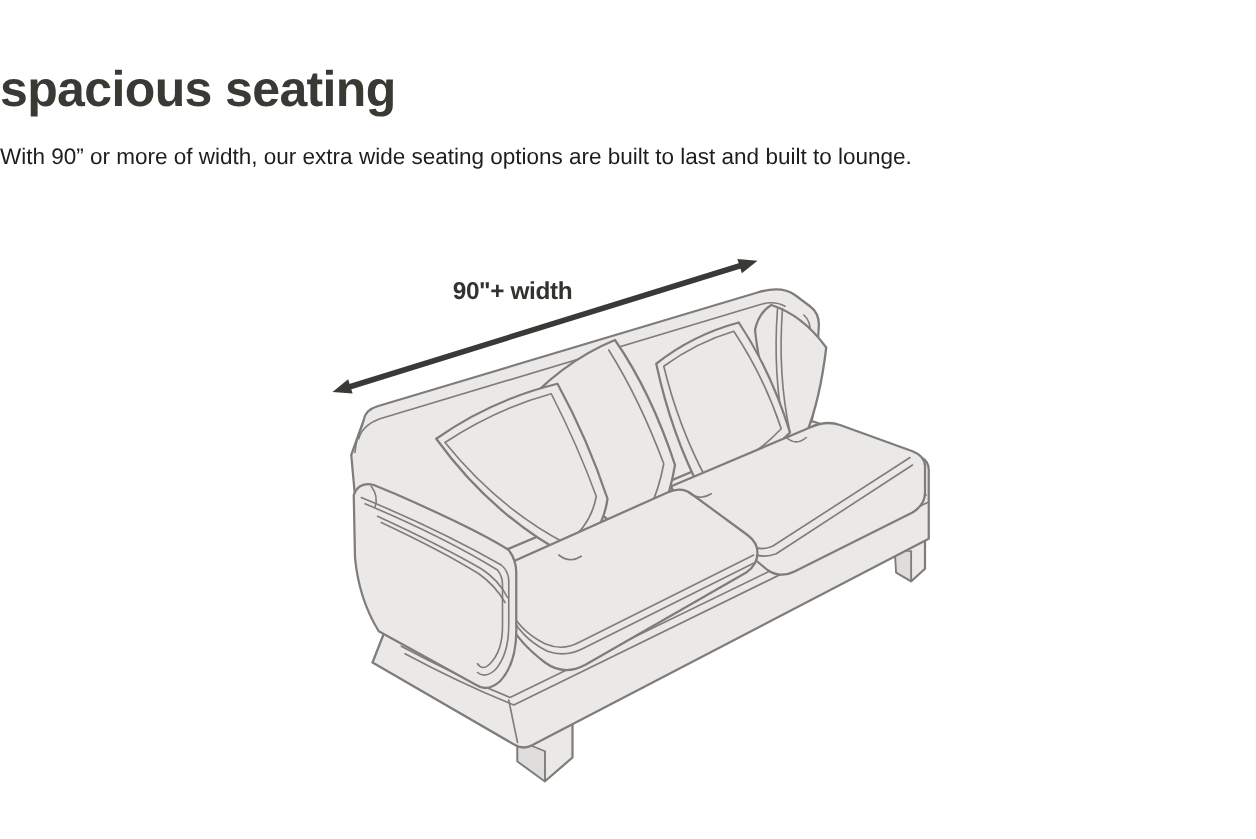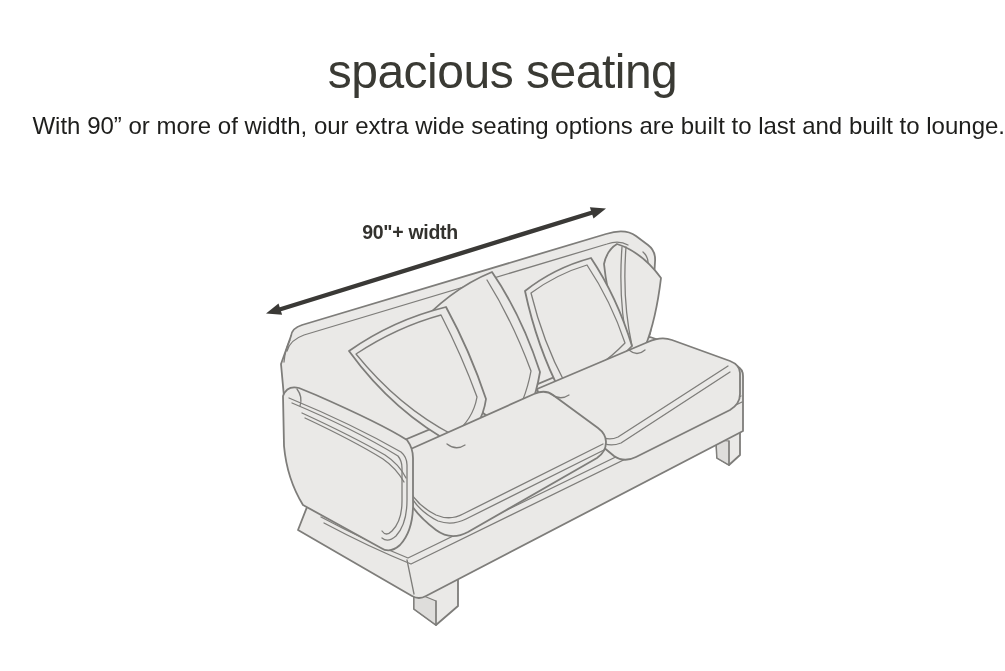--- a/index.html
+++ b/index.html
@@ -15,29 +15,29 @@
   html,body{margin:0;padding:0;background:#fff;}
   .stage{
     position:relative;
     width:1005px;height:671px;
     background:var(--bg);
     overflow:hidden;
     font-family:"Liberation Sans", sans-serif;
   }
   .page-title{
     position:absolute;top:50px;left:0;width:100%;
-    margin:0;text-align:center;
-    font-size:48px;line-height:44px;font-weight:normal;
+    margin:0;
+    font-size:40px;line-height:44px;font-weight:bold;
     letter-spacing:-0.5px;
     color:var(--title-color);
   }
   .intro{
     position:absolute;top:113px;left:0;width:100%;
-    margin:0;text-align:right;
-    font-size:24px;line-height:25px;
+    margin:0;text-align:left;
+    font-size:18px;line-height:25px;
     color:var(--body-color);
   }
   .diagram-svg{position:absolute;left:0;top:0;width:1005px;height:671px;}
   .fl{fill:var(--fill);stroke:var(--line);stroke-width:1.8;stroke-linejoin:round;stroke-linecap:round;}
   .ln{fill:none;stroke:var(--line);stroke-width:1.3;stroke-linejoin:round;stroke-linecap:round;}
   .sh{fill:var(--shade);stroke:var(--line);stroke-width:1.2;stroke-linejoin:round;}
   .arrow-line{stroke:var(--arrow);stroke-width:4.4;stroke-linecap:round;}
   .arrow-head{fill:var(--arrow);stroke:none;}
   .dim-label{
     font-family:"Liberation Sans", sans-serif;

